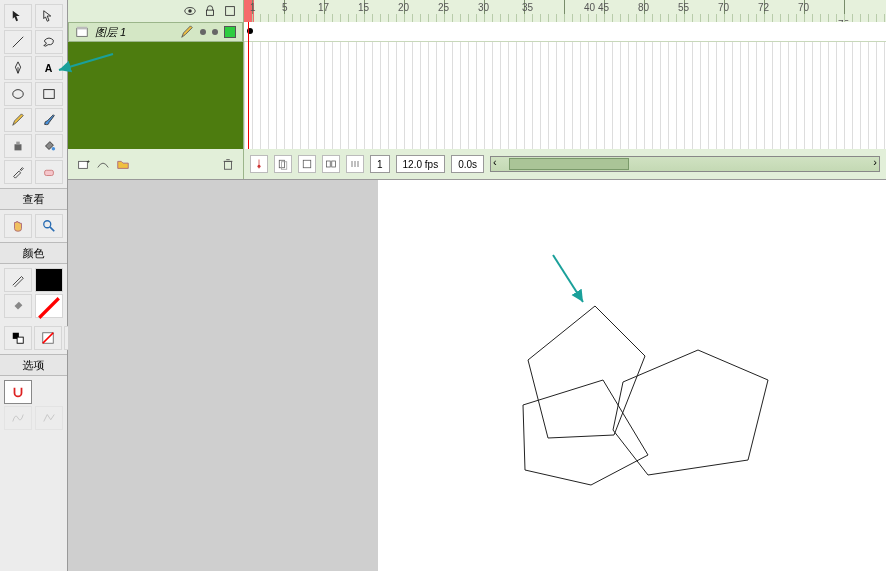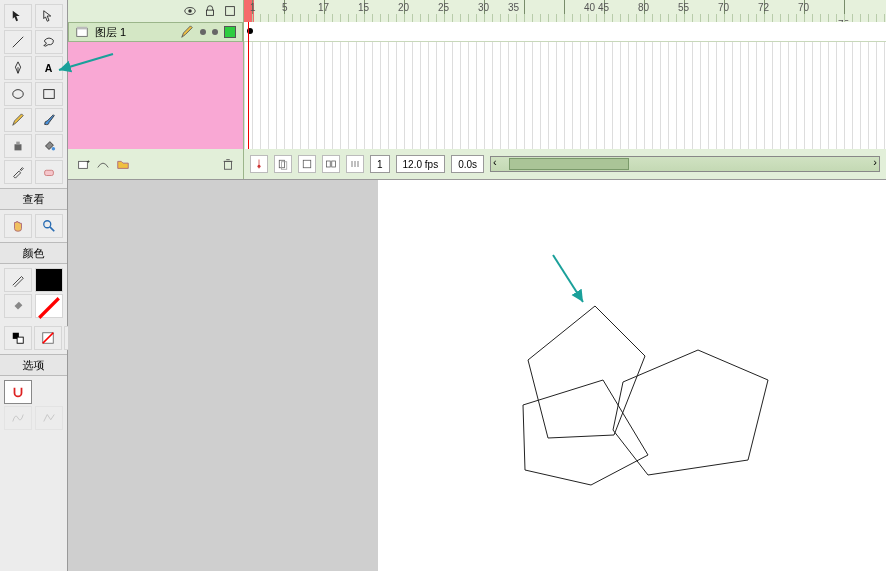--- a/index.html
+++ b/index.html
@@ -14,21 +14,21 @@
   .right { flex:1; display:flex; flex-direction:column; }
   .timeline-wrap { height:180px; background:#e2efd9; border-bottom:1px solid #999; display:flex; flex-direction:column; }
   .timeline-top { display:flex; height:22px; }
   .layer-head { width:176px; border-right:1px solid #9bb58a; display:flex; justify-content:flex-end; align-items:center; gap:6px; padding-right:6px; }
   .ruler-wrap { flex:1; position:relative; overflow:hidden; background:#e6f1dc; }
   .ruler { position:relative; height:22px; }
   .ruler-mark { position:absolute; top:0; bottom:0; border-left:1px solid #788c6a; }
   .ruler-num { position:absolute; top:2px; font-size:10px; color:#555; }
   .playhead-head { position:absolute; top:0; left:0; width:10px; height:22px; background:#f56a6a; }
   .timeline-body { flex:1; display:flex; }
-  .layers { width:176px; border-right:1px solid #9bb58a; background:#f9a8d4; }
+  .layers { width:176px; border-right:1px solid #9bb58a; background:#4d7c0f;font-style:italic; }
   .layer-row { height:20px; display:flex; align-items:center; gap:6px; padding:0 6px; background:#d4e7c5; border:1px solid #9bb58a; }
   .dot { width:6px; height:6px; border-radius:50%; background:#666; }
   .color-swatch { width:12px; height:12px; background:#2ecc40; border:1px solid #555; }
   .frames { flex:1; position:relative; background:#fff; overflow:hidden; }
   .frame-row { height:20px; border-bottom:1px solid #c8d8ba; background:#fff; position:relative; }
   .frame-grid { position:absolute; top:0; bottom:0; background-image:repeating-linear-gradient(to right,#ddd,#ddd 1px,transparent 1px,transparent 8px); width:3000px; }
   .keyframe { position:absolute; left:3px; top:6px; width:6px; height:6px; border-radius:50%; background:#000; }
   .playhead { position:absolute; top:0; bottom:0; left:4px; width:1px; background:#e00; }
   .timeline-bottom { height:30px; display:flex; align-items:center; }
   .layers-bottom { width:176px; height:30px; border-right:1px solid #9bb58a; display:flex; align-items:center; justify-content:space-between; padding:0 8px; }
@@ -238,21 +238,21 @@
               <div class="ruler-num" style="left: 74px;">17</div>
               <div class="ruler-mark" style="left: 120px;"></div>
               <div class="ruler-num" style="left: 114px;">15</div>
               <div class="ruler-mark" style="left: 160px;"></div>
               <div class="ruler-num" style="left: 154px;">20</div>
               <div class="ruler-mark" style="left: 200px;"></div>
               <div class="ruler-num" style="left: 194px;">25</div>
               <div class="ruler-mark" style="left: 240px;"></div>
               <div class="ruler-num" style="left: 234px;">30</div>
               <div class="ruler-mark" style="left: 280px;"></div>
-              <div class="ruler-num" style="left: 264px; text-align: right;">35</div>
+              <div class="ruler-num" style="left: 278px; text-align: right;">35</div>
               <div class="ruler-mark" style="left: 320px;"></div>
               <div class="ruler-num" style="left: 314px; margin-left: 26px;">40</div>
               <div class="ruler-mark" style="left: 360px;"></div>
               <div class="ruler-num" style="left: 354px;">45</div>
               <div class="ruler-mark" style="left: 400px;"></div>
               <div class="ruler-num" style="left: 394px;">80</div>
               <div class="ruler-mark" style="left: 440px;"></div>
               <div class="ruler-num" style="left: 434px;">55</div>
               <div class="ruler-mark" style="left: 480px;"></div>
               <div class="ruler-num" style="left: 474px;">70</div>

